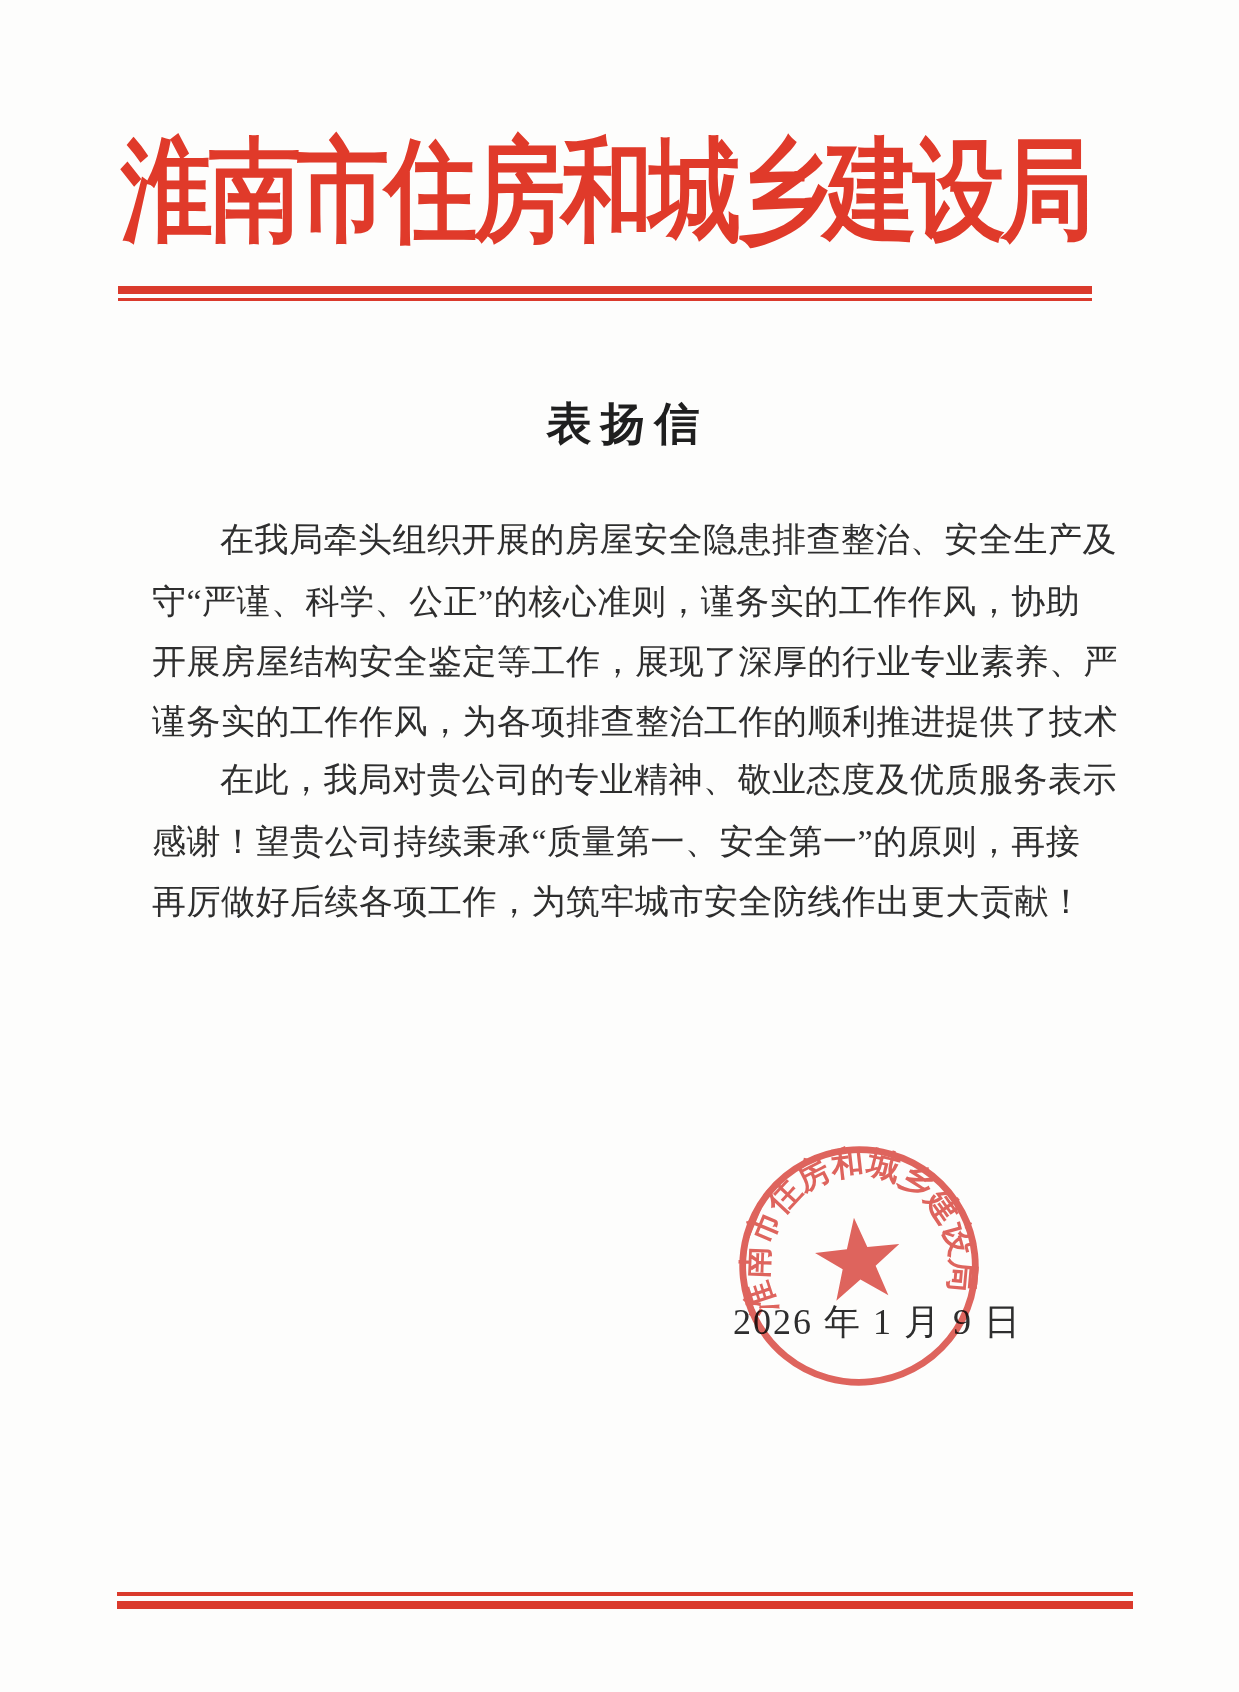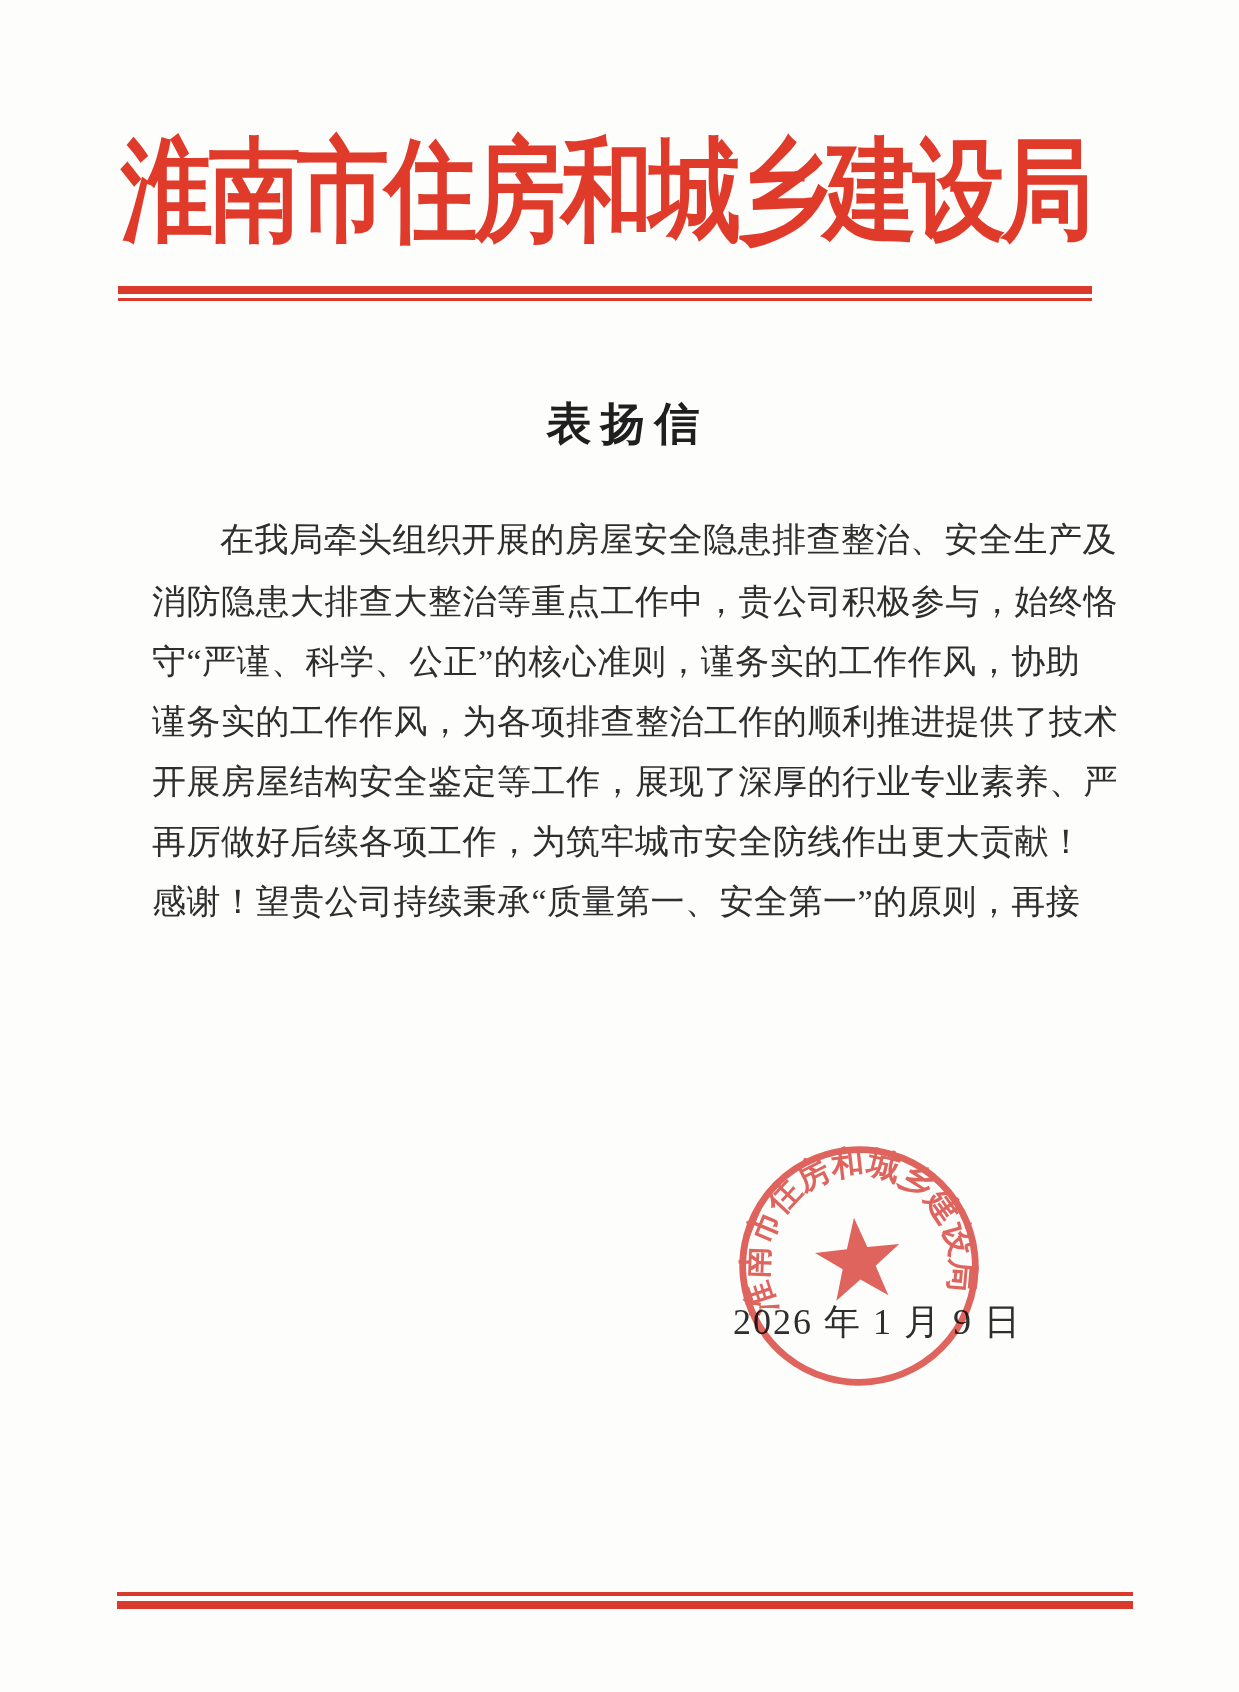--- a/index.html
+++ b/index.html
@@ -92,26 +92,26 @@
   <div class="org-name">
     <span class="stretch">淮南市住房和城乡建设局</span>
   </div>
   <div class="rule rule-top-thick"></div>
   <div class="rule rule-top-thin"></div>
 
   <h1 class="letter-title">表扬信</h1>
 
   <div class="body-text">
     <div class="line indent">在我局牵头组织开展的房屋安全隐患排查整治、安全生产及</div>
-    <div class="line">消防隐患大排查大整治等重点工作中，贵公司积极参与，始终恪</div>
     <div class="line">守“严谨、科学、公正”的核心准则，谨务实的工作作风，协助</div>
+    <div class="line">开展房屋结构安全鉴定等工作，展现了深厚的行业专业素养、严</div>
     <div class="line">谨务实的工作作风，为各项排查整治工作的顺利推进提供了技术</div>
-    <div class="line">开展房屋结构安全鉴定等工作，展现了深厚的行业专业素养、严</div>
+    <div class="line indent">在此，我局对贵公司的专业精神、敬业态度及优质服务表示</div>
+    <div class="line">感谢！望贵公司持续秉承“质量第一、安全第一”的原则，再接</div>
     <div class="line">再厉做好后续各项工作，为筑牢城市安全防线作出更大贡献！</div>
-    <div class="line">感谢！望贵公司持续秉承“质量第一、安全第一”的原则，再接</div>
   </div>
 
   <div class="date-line">2026 年 1 月 9 日</div>
 
   <svg class="seal" viewBox="0 0 260 260" aria-hidden="true">
     <circle cx="130" cy="130" r="120" fill="none" stroke="#dc4f48" stroke-width="7"></circle>
     <path id="sealArc" d="M 42,166 A 95,95 0 1 1 218,166" fill="none"></path>
     <text font-size="35" fill="#dc4f48"><textPath href="#sealArc" startOffset="0" textLength="370" lengthAdjust="spacingAndGlyphs">淮南市住房和城乡建设局</textPath></text>
     <polygon fill="#dc4f48" points="130,80 140.6,111.4 173.7,111.8 147.1,131.6 157.0,163.2 130,144 103.0,163.2 112.9,131.6 86.3,111.8 119.4,111.4"></polygon>
   </svg>

